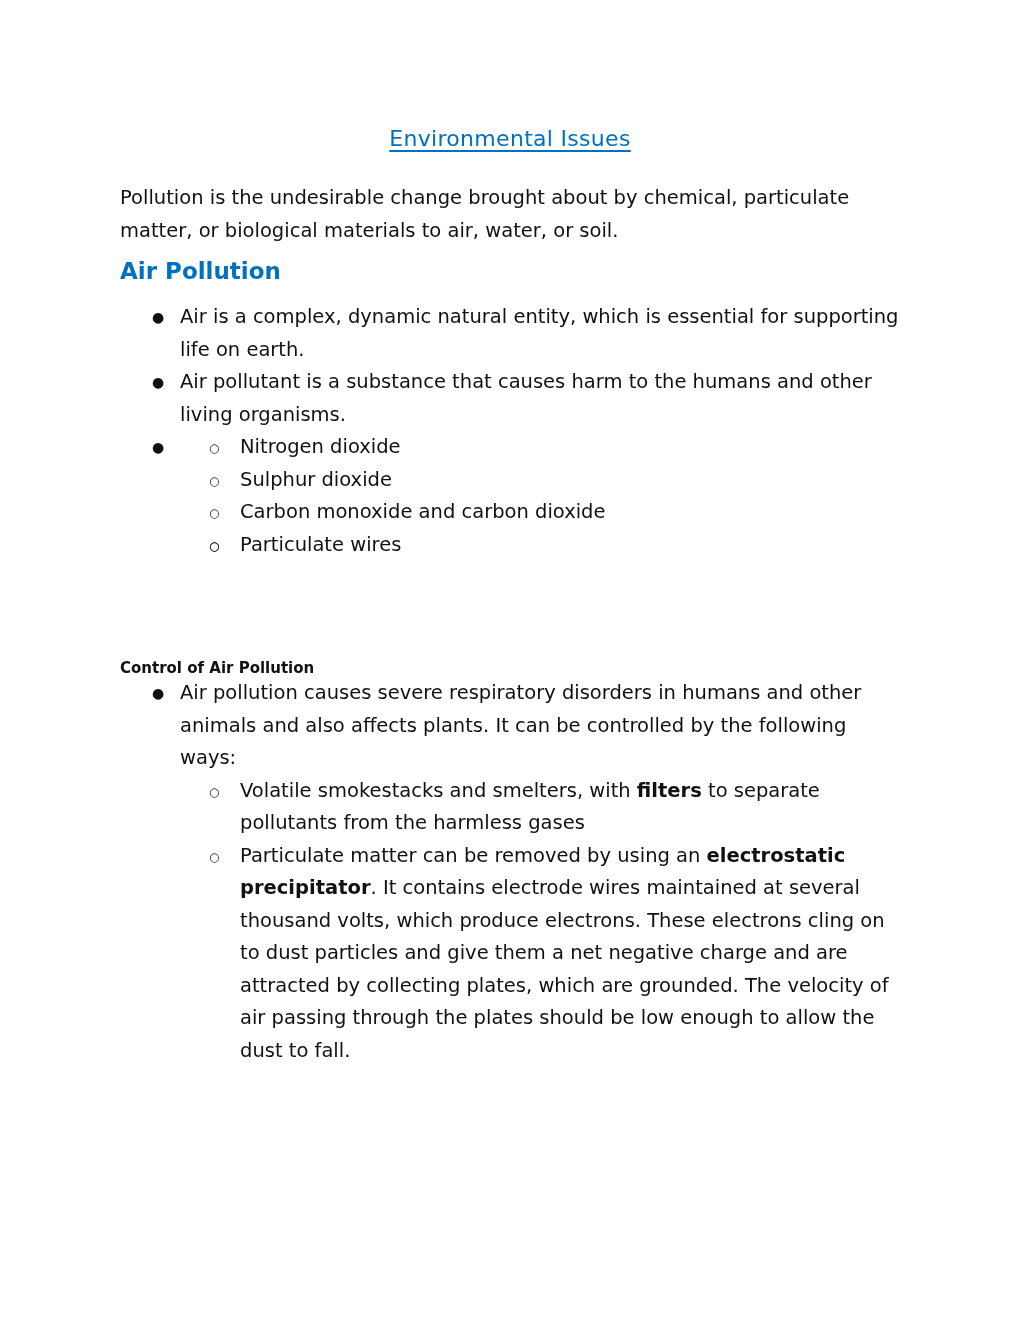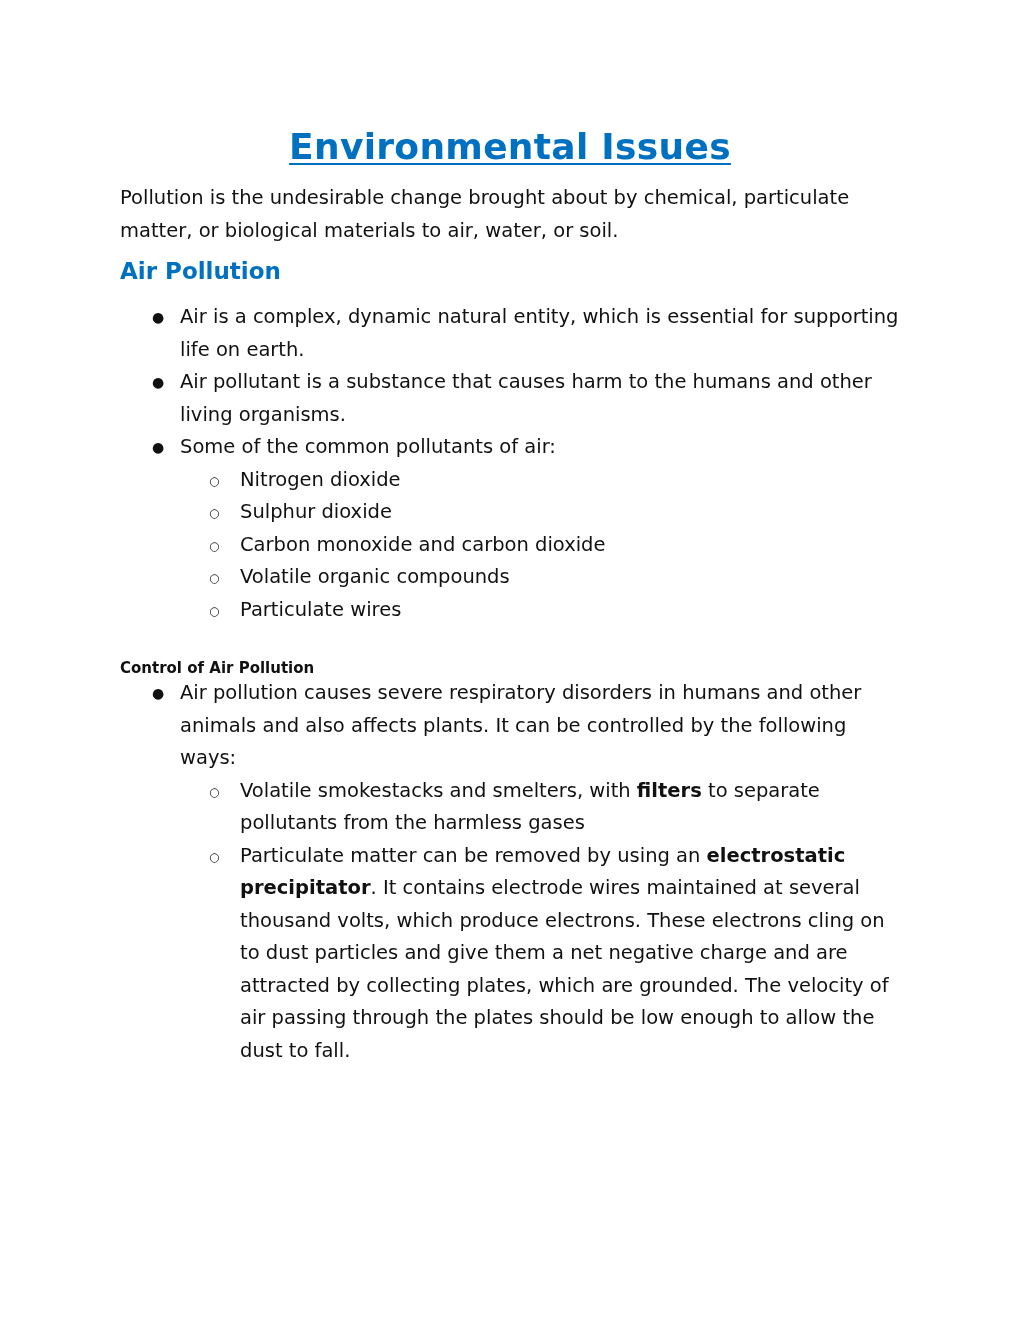--- a/index.html
+++ b/index.html
@@ -1,20 +1,20 @@
 <!DOCTYPE html>
 <html><head>
 <meta charset="utf-8">
 <style>
   html, body { margin:0; padding:0; background:#ffffff; }
   body { width:1020px; height:1320px; position:relative; overflow:hidden;
          font-family:"DejaVu Sans", sans-serif; color:#111; }
   .page { position:absolute; left:120px; top:0; width:780px; }
   .title { position:absolute; left:0; top:126px; width:780px; text-align:center;
-           font-size:36px; font-weight:bold; color:#0070c0; text-decoration:underline;
+           font-size:22px; font-weight:normal; color:#0070c0; text-decoration:underline;
            text-decoration-thickness:2px; text-underline-offset:4px; letter-spacing:0.3px; }
   .intro { position:absolute; left:0; top:182px; width:780px; font-size:19.5px; line-height:32.5px; }
   .h2 { position:absolute; left:0; top:258px; font-size:23px; font-weight:bold; color:#0070c0; }
   .h3 { position:absolute; left:0; top:659px; font-size:15px; font-weight:bold; color:#111; }
   .list { position:absolute; left:0; width:780px; margin:0; padding:0; list-style:none;
           font-size:19.5px; line-height:32.5px; }
   .list li { position:relative; padding-left:60px; }
   .list li .bullet { position:absolute; left:32px; top:0; font-size:14px; }
   .sub { margin:0; padding:0; list-style:none; }
   .sub li { position:relative; padding-left:60px; }
@@ -35,37 +35,35 @@
     <li>
       <span class="bullet">●</span>
       <span>Air is a complex, dynamic natural entity, which is essential for supporting life on earth.</span>
     </li>
     <li>
       <span class="bullet">●</span>
       <span>Air pollutant is a substance that causes harm to the humans and other living organisms.</span>
     </li>
     <li>
       <span class="bullet">●</span>
-      <span>Some of the common pollutants of air:</span>
       <ul class="sub">
         <li>
           <span class="bullet2">○</span>
           <span>Nitrogen dioxide</span>
         </li>
         <li>
           <span class="bullet2">○</span>
           <span>Sulphur dioxide</span>
         </li>
         <li>
           <span class="bullet2">○</span>
           <span>Carbon monoxide and carbon dioxide</span>
         </li>
         <li>
           <span class="bullet2">○</span>
-          <span>Volatile organic compounds</span>
         </li>
         <li>
           <span class="bullet2">○</span>
           <span>Particulate wires</span>
         </li>
       </ul>
     </li>
   </ul>
 
   <div class="h3">Control of Air Pollution</div>

